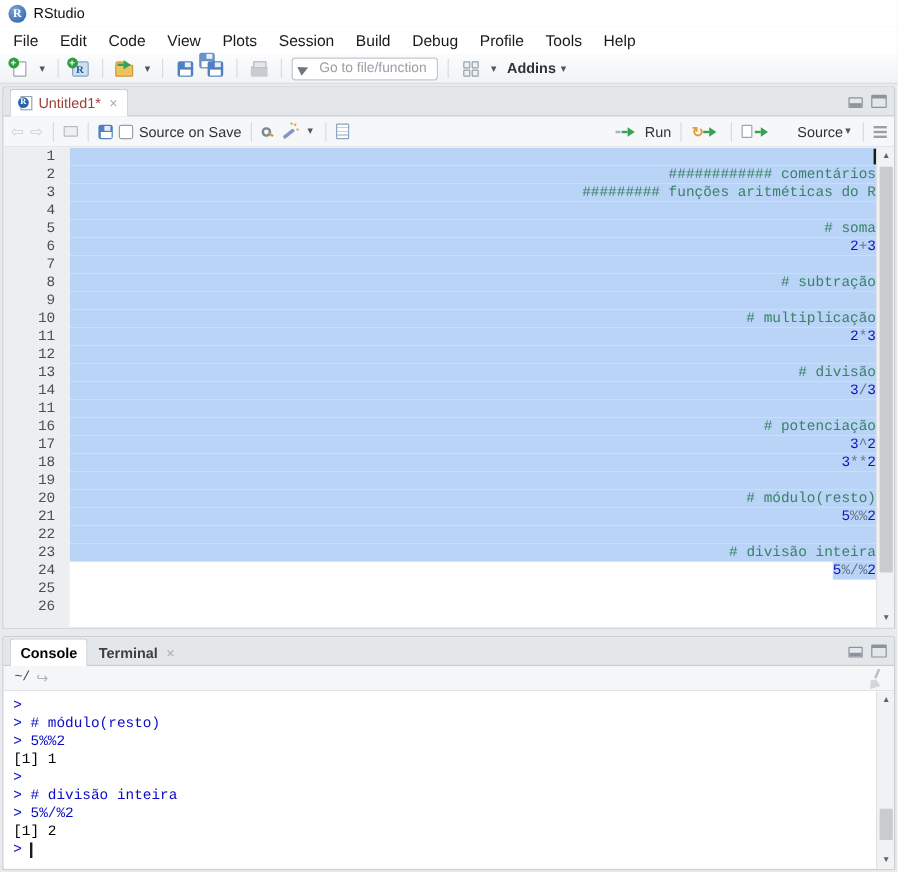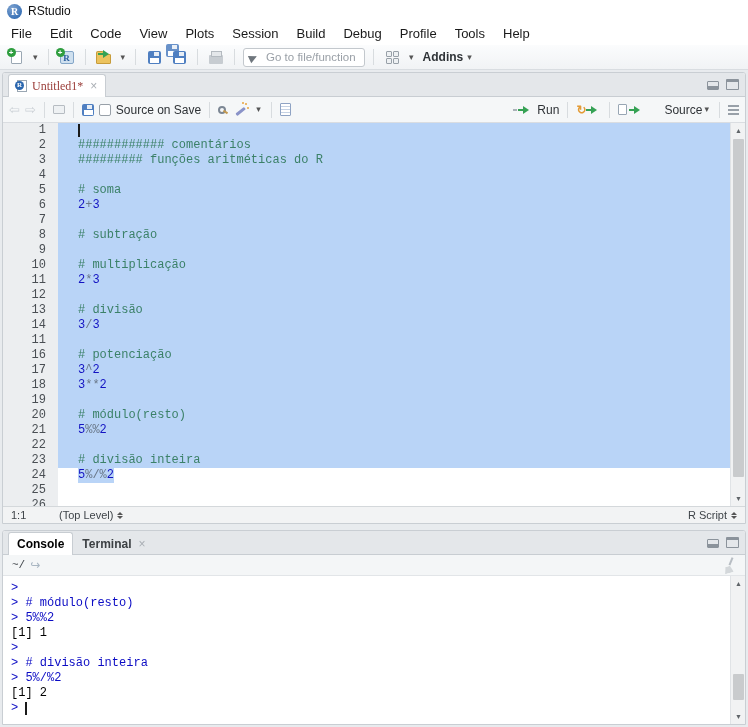--- a/index.html
+++ b/index.html
@@ -47,21 +47,21 @@
   .editor-pane { margin-top:2px; height:452px; }
   .console-pane { margin-top:6px; height:195px; margin-bottom:2px; }
 
   .tabbar { height:24px; background:#e4e7ea; border-bottom:1px solid #c8cdd2; display:flex; align-items:flex-end; padding-left:5px; position:relative; }
   .tab { display:flex; align-items:center; gap:5px; height:23px; padding:0 8px; font-size:12px; border:1px solid #c8cdd2; border-bottom:none; border-radius:3px 3px 0 0; margin-bottom:-1px; }
   .tab.active { background:#fff; }
   .tab.inactive { background:transparent; border-color:transparent; color:#3c4043;align-items:center; }
   .tab .close { color:#a9aeb4; font-size:12px; margin-left:2px; }
   .tabpage { width:10px; height:12px; background:#fff; border:1px solid #9aa7b3; position:relative; }
   .rbadge { position:absolute; left:-3px; top:0px; width:9px; height:9px; border-radius:50%; background:#2a66ae; color:#fff; font:bold 7px/9px "Liberation Serif",serif; text-align:center; }
-  .tab-title-modified { color:var(--tab-modified,#9c403c);font-family:Liberation Serif, serif; }
+  .tab-title-modified { color:var(--tab-modified,#9c403c); }
   .win-controls { position:absolute; right:6px; top:5px; display:flex; gap:7px; align-items:center; }
   .ic-min { width:12px; height:9px; border:1px solid #8b939b; border-radius:1px; position:relative; margin-top:3px; }
   .ic-min::after { content:''; position:absolute; left:0; right:0; bottom:0; height:3px; background:#8b939b; }
   .ic-max { width:13px; height:11px; border:1px solid #8b939b; border-top-width:3px; border-radius:1px; }
 
   .ed-toolbar { height:26px; background:#f5f7f8; border-bottom:1px solid #dadde1; display:flex; align-items:center; padding:0 6px; gap:5px; font-size:12px; color:#2f3337; }
   .nav-glyph { font-size:13px; color:#ccd1d6; }
   .popup-win { width:12px; height:9px; border:1px solid #b6bcc2; background:#eef1f3; border-radius:1px; }
   .checkbox { width:12px; height:12px; background:#fff; border:1px solid #98a0a8; border-radius:2px; }
   .mag { width:8px; height:8px; border:2px solid #7c8794; border-radius:50%; position:relative; margin-right:3px; }
@@ -80,21 +80,21 @@
   .src-page { width:9px; height:11px; background:#fff; border:1px solid #98a6b4; border-radius:1px; position:relative; margin-right:2px; }
   .outline-ic { display:flex; flex-direction:column; gap:2px; }
   .outline-ic span { width:11px; height:2px; background:#98a0a8; }
   .btn-label { font-size:12px; color:#2f3337; }
 
   
   .code-area { flex:1; display:flex; overflow:hidden; background:#fff; position:relative; }
   .gutter { width:55px; background:#eceef0; color:#4a4f54; font:12px/15px "Liberation Mono",monospace; text-align:right; flex-shrink:0; }
   .gutter .ln { height:15px; padding-right:12px; }
   .code-col { flex:1; font:12px/15px "Liberation Mono",monospace; color:#000; overflow:hidden; }
-  .cl { height:15px; white-space:pre; padding-left:20px; display:flex; align-items:stretch; }
+  .cl { height:15px; white-space:pre; padding-left:20px; display:flex; align-items:stretch;justify-content:flex-end; }
   .sel-full { background:var(--selection,#b9d4f7); }
   .sel-text { background:transparent; }
   .sel-text .code-text { background:var(--selection,#b9d4f7); }
   .tk-comment { color:var(--comment,#3b8168); }
   .tk-num { color:var(--number,#1313c2); }
   .tk-op { color:var(--operator,#687687); }
   .caret-bar { width:2px; background:#1a1a1a; margin:1px 0; }
 
   
   .vscroll { width:15px; background:#f1f2f3; border-left:1px solid #e0e3e6; position:relative; flex-shrink:0; }
@@ -327,37 +327,20 @@
           <div class="cl sel-text"><span class="code-text"><span class="tk-num">5</span><span class="tk-op">%/%</span><span class="tk-num">2</span></span></div>
           <div class="cl sel-none"><span class="code-text"></span></div>
         </div>
       <div class="vscroll">
         <span class="sb-arrow sb-up" style="font-size:7px;">▲</span>
         <div class="sb-thumb" style="top:16px; height:338px;"></div>
         <span class="sb-arrow sb-down" style="font-size:7px;">▼</span>
       </div>
     </div>
 
-    <div class="statusbar">
-      <span class="status-pos">1:1</span>
-      <span style="display:flex;align-items:center;">
-        <span>(Top Level)</span>
-        <span class="spin">
-            <b class="u"></b>
-            <b class="d"></b>
-          </span>
-      </span>
-      <span class="status-right">
-        <span>R Script</span>
-        <span class="spin">
-            <b class="u"></b>
-            <b class="d"></b>
-          </span>
-      </span>
-    </div>
   </div>
 
   <div class="pane console-pane">
     <div class="tabbar">
       <div class="tab active">
         <b style="font-weight:bold;">Console</b>
       </div>
       <div class="tab inactive">
         <b style="font-weight:bold;">Terminal</b>
         <span class="close">×</span>

